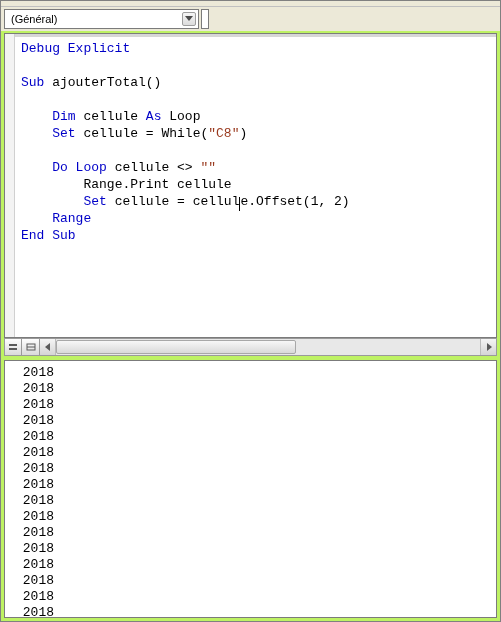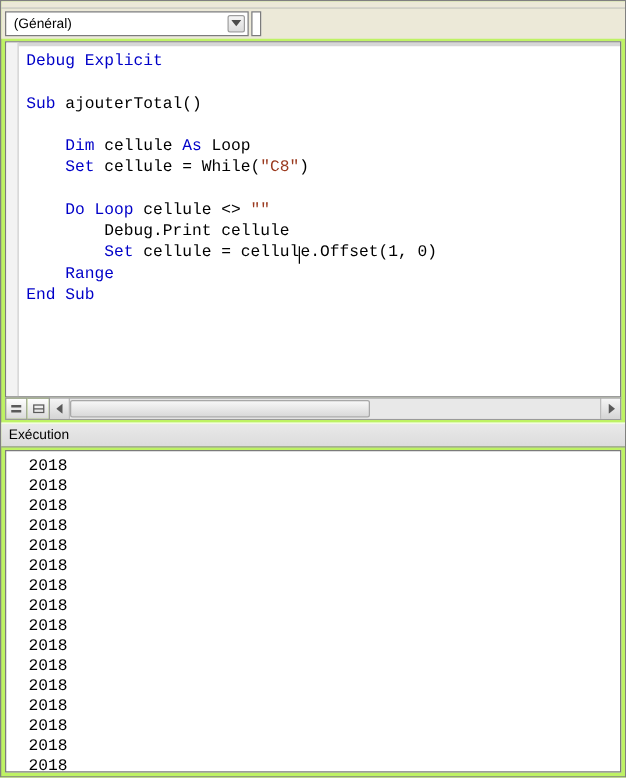--- a/index.html
+++ b/index.html
@@ -190,22 +190,22 @@
       <div class="code-divider"></div>
       <div class="code-gutter"></div>
       <pre class="code"><span class="kw">Debug Explicit</span>
 
 <span class="kw">Sub</span><span> ajouterTotal()</span>
 
     <span class="kw">Dim</span><span> cellule </span><span class="kw">As</span><span> Loop</span>
     <span class="kw">Set</span><span> cellule = While(</span><span class="str">"C8"</span><span>)</span>
 
     <span class="kw">Do Loop</span><span> cellule &lt;&gt; </span><span class="str">""</span>
-        <span>Debug.Print cellule</span>
-        <span class="kw">Set</span><span> cellule = cellul</span><span class="caret"></span><span>e.Offset(1, 0)</span>
+        <span>Range.Print cellule</span>
+        <span class="kw">Set</span><span> cellule = cellul</span><span class="caret"></span><span>e.Offset(1, 2)</span>
     <span class="kw">Range</span>
 <span class="kw">End Sub</span>
 </pre>
     </div>
 
     <div class="bottom-controls">
       <div class="view-btn">
         <svg width="10" height="8" viewBox="0 0 10 8">
             <rect x="1" y="1" width="8" height="2" fill="#5a5a5a"></rect>
             <rect x="1" y="5" width="8" height="2" fill="#5a5a5a"></rect>
@@ -228,21 +228,20 @@
         </div>
         <div class="hscroll-right">
           <svg width="6" height="8" viewBox="0 0 6 8">
               <path d="M1 0 L1 8 L6 4 Z" fill="#5a5a5a"></path>
             </svg>
         </div>
       </div>
     </div>
   </div>
 
-  <div class="pane-title">Exécution</div>
 
   <div class="exec-area" id="exec-lines">
       <div> 2018</div>
       <div> 2018</div>
       <div> 2018</div>
       <div> 2018</div>
       <div> 2018</div>
       <div> 2018</div>
       <div> 2018</div>
       <div> 2018</div>

